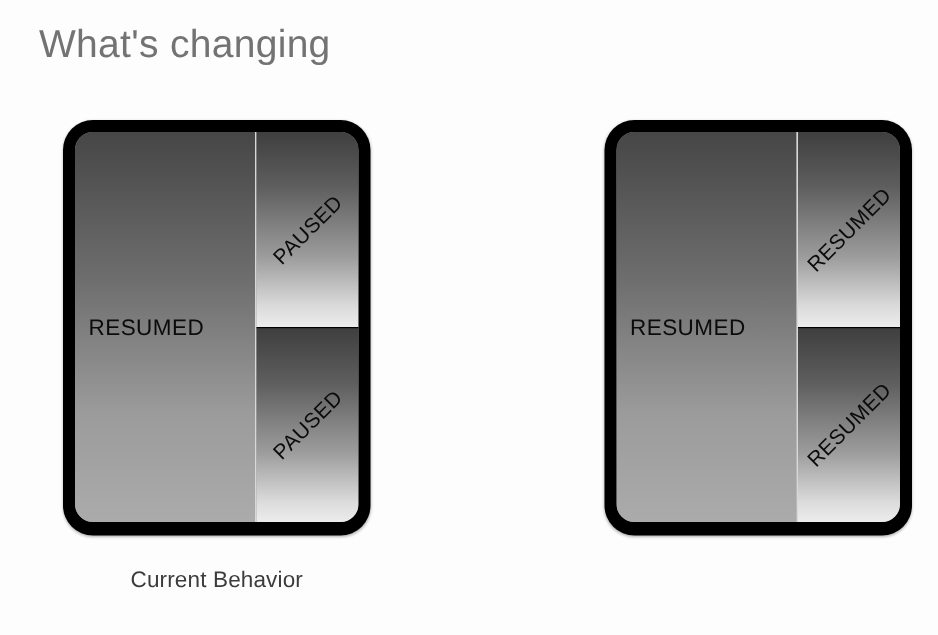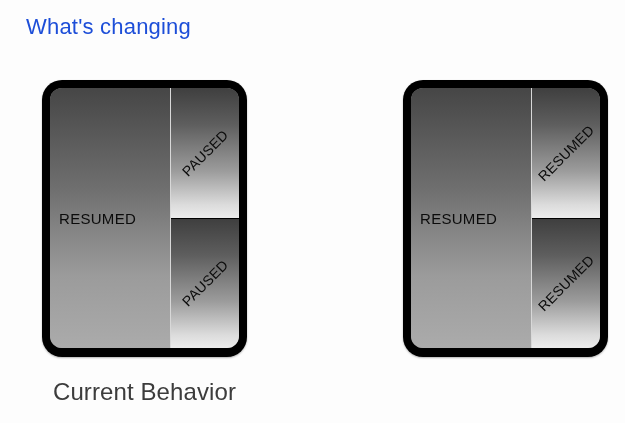--- a/index.html
+++ b/index.html
@@ -20,24 +20,24 @@
     position: absolute;
     inset: 0;
     background: #fdfdfd;
   }
 
   
   #slide-title {
     position: absolute;
     left: 26px;
     top: 14px;
-    font-size: 22px;
+    font-size: 26px;
     font-weight: 400;
     letter-spacing: 0.2px;
-    color: #1d4ed8;
+    color: #737373;
     white-space: nowrap;
   }
 
   
   .device-group {
     position: absolute;
     top: 80px;
   }
   .device-group.left  { left: 42px;  }
   .device-group.right { left: 403px; }
@@ -122,21 +122,21 @@
     color: #0b0b0b;
     white-space: nowrap;
   }
 
   
   .caption {
     position: absolute;
     top: 378px;
     width: 205px;
     text-align: center;
-    font-size: 24px;
+    font-size: 15px;
     font-weight: 400;
     letter-spacing: 0.1px;
     color: #3c3c3c;
     white-space: nowrap;
   }
   .caption.left  { left: 42px;  }
   .caption.right { left: 403px; }
 </style>
 </head>
 <body>

